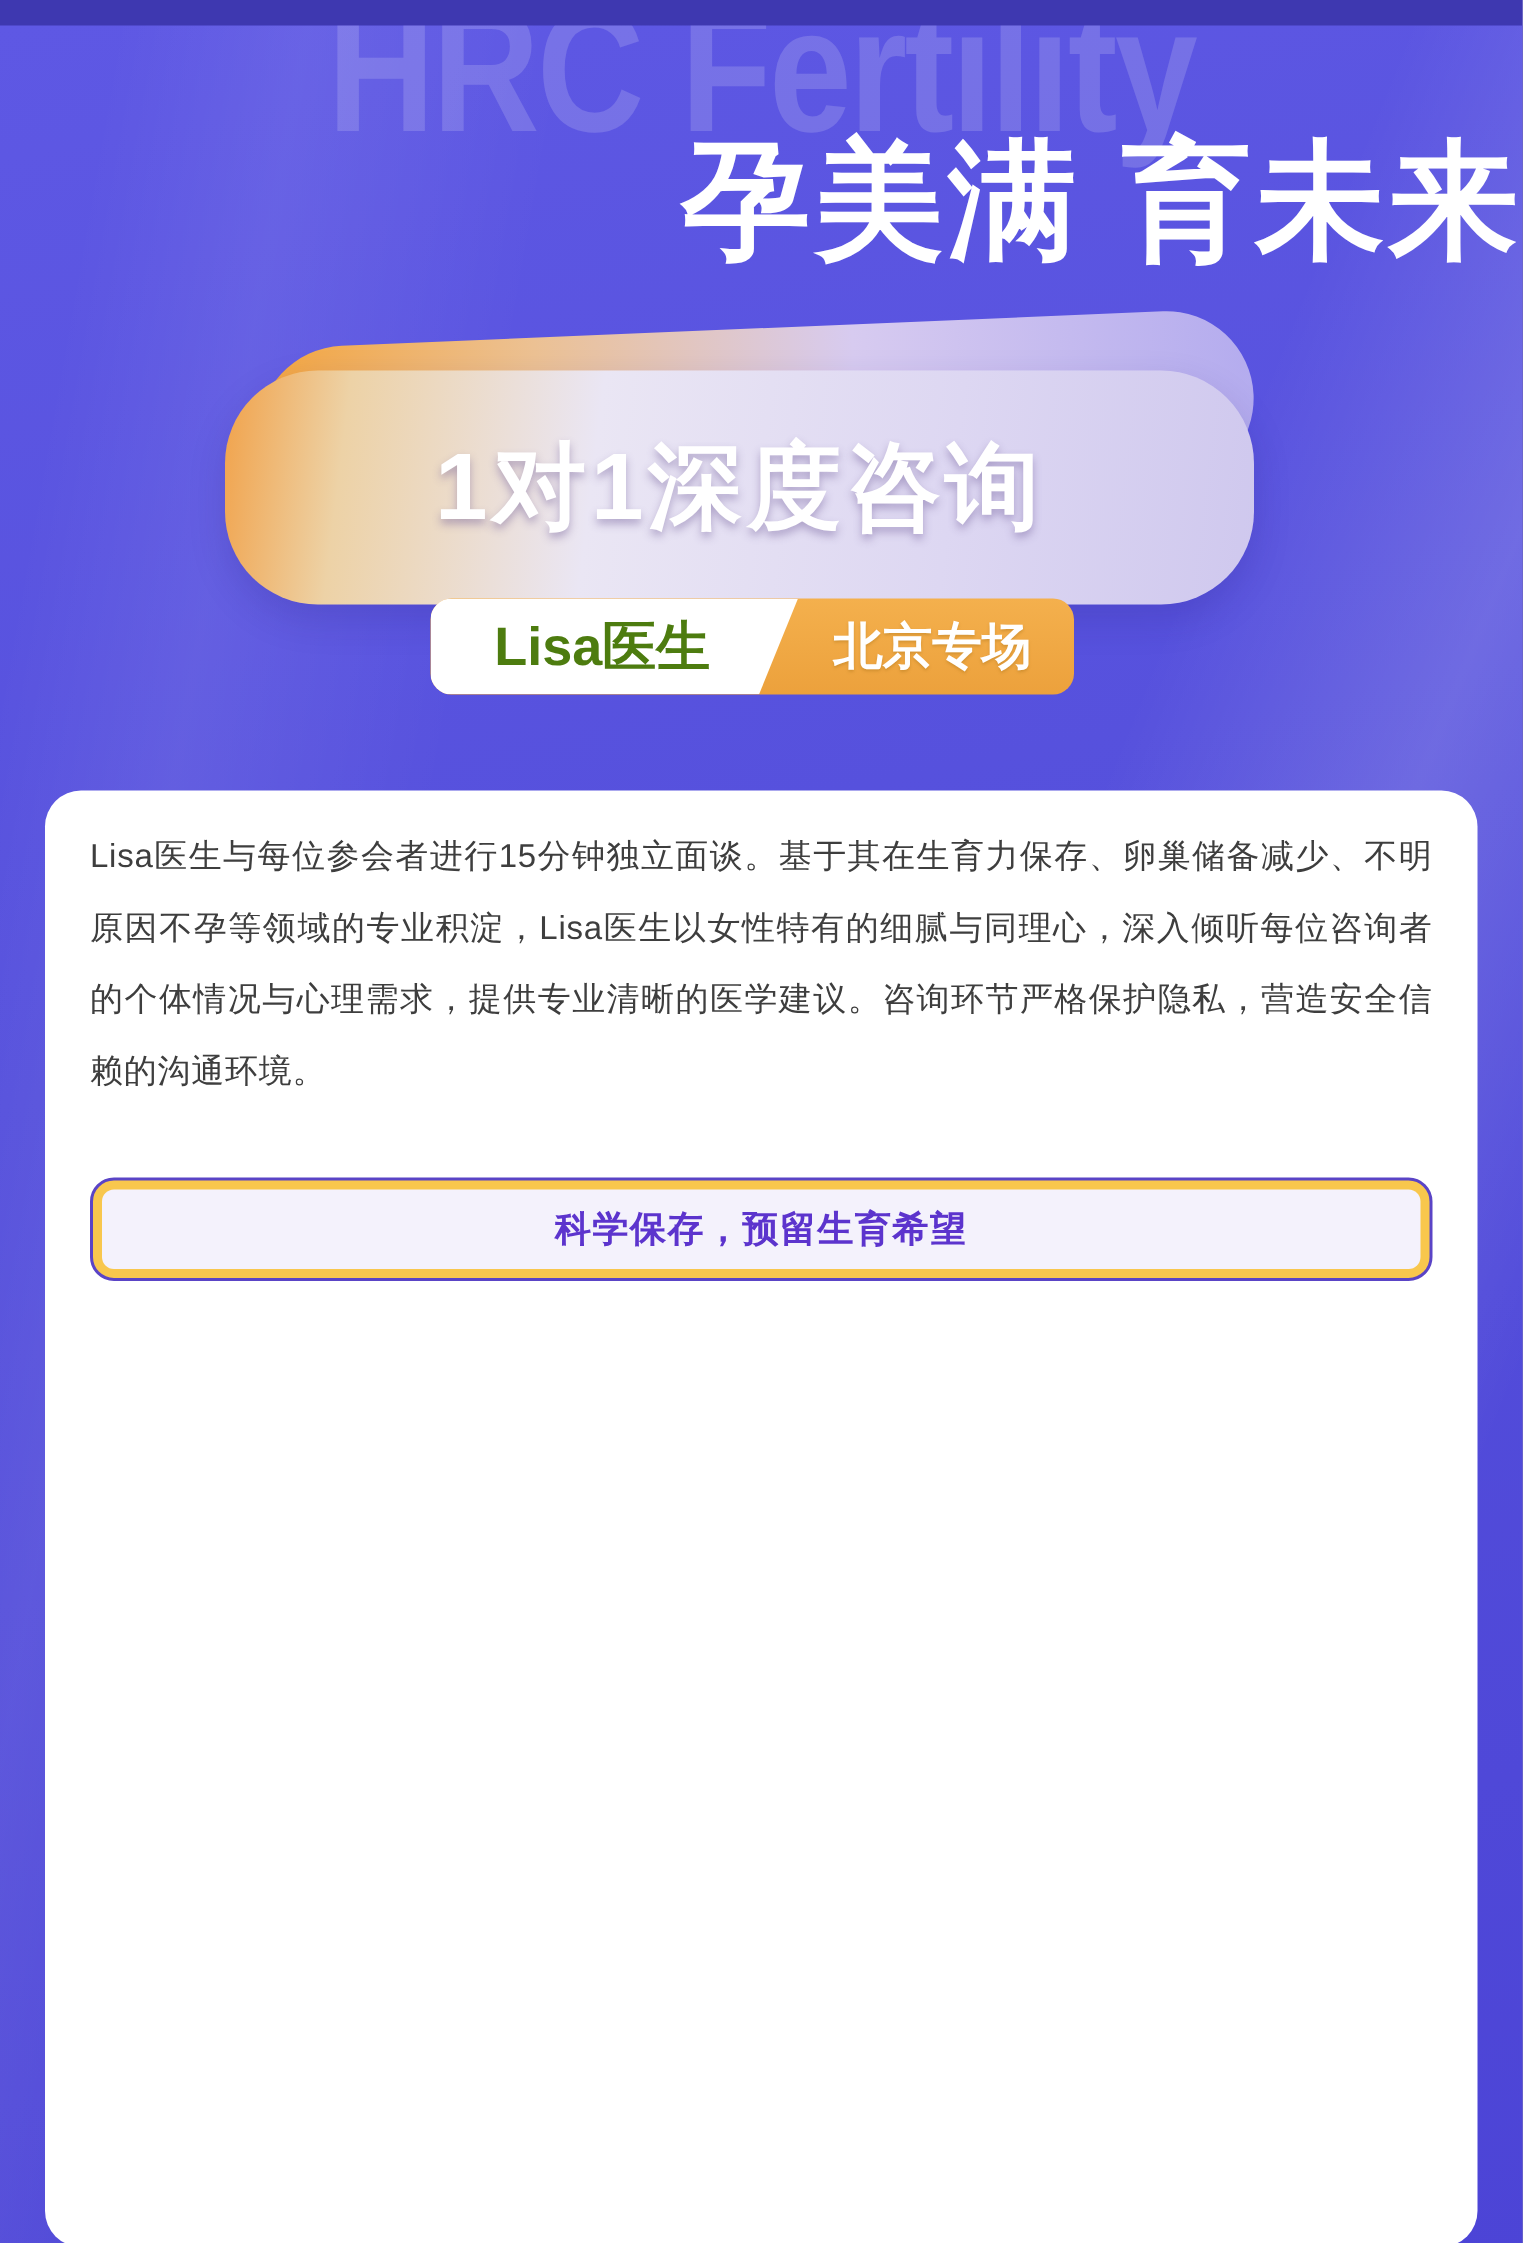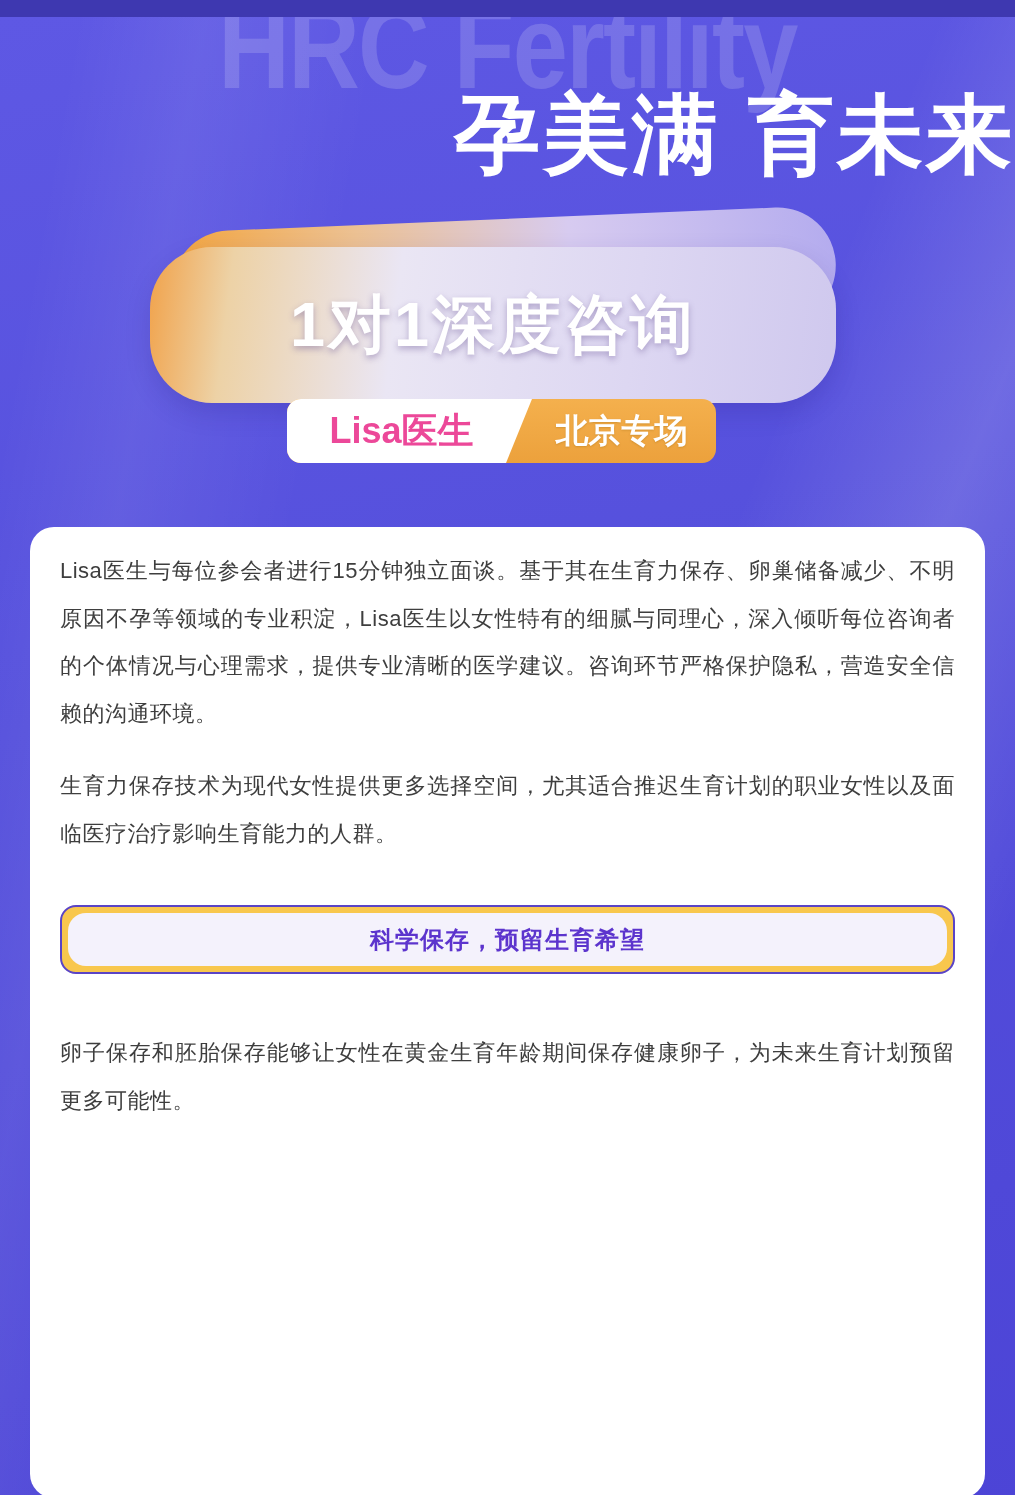--- a/index.html
+++ b/index.html
@@ -49,21 +49,21 @@
   }
   .badge{
     position:absolute;left:287px;top:382px;width:429px;height:64px;
     border-radius:14px;overflow:hidden;
     background:linear-gradient(180deg,#f4b04d 0%,#eca13c 100%);
   }
   .badge-left{
     position:absolute;left:0;top:0;bottom:0;width:245px;background:#ffffff;
     clip-path:polygon(0 0,100% 0,calc(100% - 26px) 100%,0 100%);
     display:flex;align-items:center;justify-content:center;padding-right:16px;box-sizing:border-box;
-    font-size:36px;font-weight:800;color:#ec4899;white-space:nowrap;
+    font-size:36px;font-weight:800;color:#4d7c0f;white-space:nowrap;
   }
   .badge-right{
     position:absolute;left:240px;right:0;top:0;bottom:0;
     display:flex;align-items:center;justify-content:center;
     font-size:33px;font-weight:800;color:#ffffff;white-space:nowrap;
     text-shadow:0 1px 2px rgba(160,110,20,0.35);
   }
   
   .card{
     position:absolute;left:30px;top:510px;width:955px;height:971px;
@@ -76,21 +76,21 @@
   }
   .p2{margin-top:25px !important;}
   .p3{margin-top:55px !important;}
   .p4{margin-top:50px !important;}
   .cta{
     border:2px solid #5a44c6;background:#f8c74d;border-radius:16px;padding:6px;
   }
   .cta1{margin-top:48px;}
   .cta2{margin-top:51px;}
   .cta-inner{
-    background:#f4f2fc;border-radius:18px;text-align:center;
+    background:#f4f2fc;border-radius:8px;text-align:center;
     font-size:24px;font-weight:800;color:#5c34cd;line-height:53px;letter-spacing:1px;
   }
   .term-link{color:#5b7cc4;text-decoration:none;cursor:pointer;}
   .sup-icon{
     display:inline-block;position:relative;top:-10px;margin:0 1px 0 1px;line-height:0;
   }
   .sup-icon svg{display:block;}
 </style>
 </head>
 <body>
@@ -109,24 +109,22 @@
 
   <div class="badge">
     <div class="badge-right">北京专场</div>
     <div class="badge-left">Lisa医生</div>
   </div>
 
   <div class="card">
 
     <p class="p1">Lisa医生与每位参会者进行15分钟独立面谈。基于其在生育力保存、卵巢储备减少、不明原因不孕等领域的专业积淀，Lisa医生以女性特有的细腻与同理心，深入倾听每位咨询者的个体情况与心理需求，提供专业清晰的医学建议。咨询环节严格保护隐私，营造安全信赖的沟通环境。</p>
 
-    <p class="p2">生育力保存技术为现代女性提供更多选择空间，尤其适合推迟生育计划的职业女性以及面临医疗治疗影响生育能力的人群。</p>
 
     <div class="cta cta1">
       <div class="cta-inner">科学保存，预留生育希望</div>
     </div>
 
-    <p class="p3">卵子保存和胚胎保存能够让女性在黄金生育年龄期间保存健康卵子，为未来生育计划预留更多可能性。</p>
 
 
 
   </div>
 </div>
 
 </body></html>

